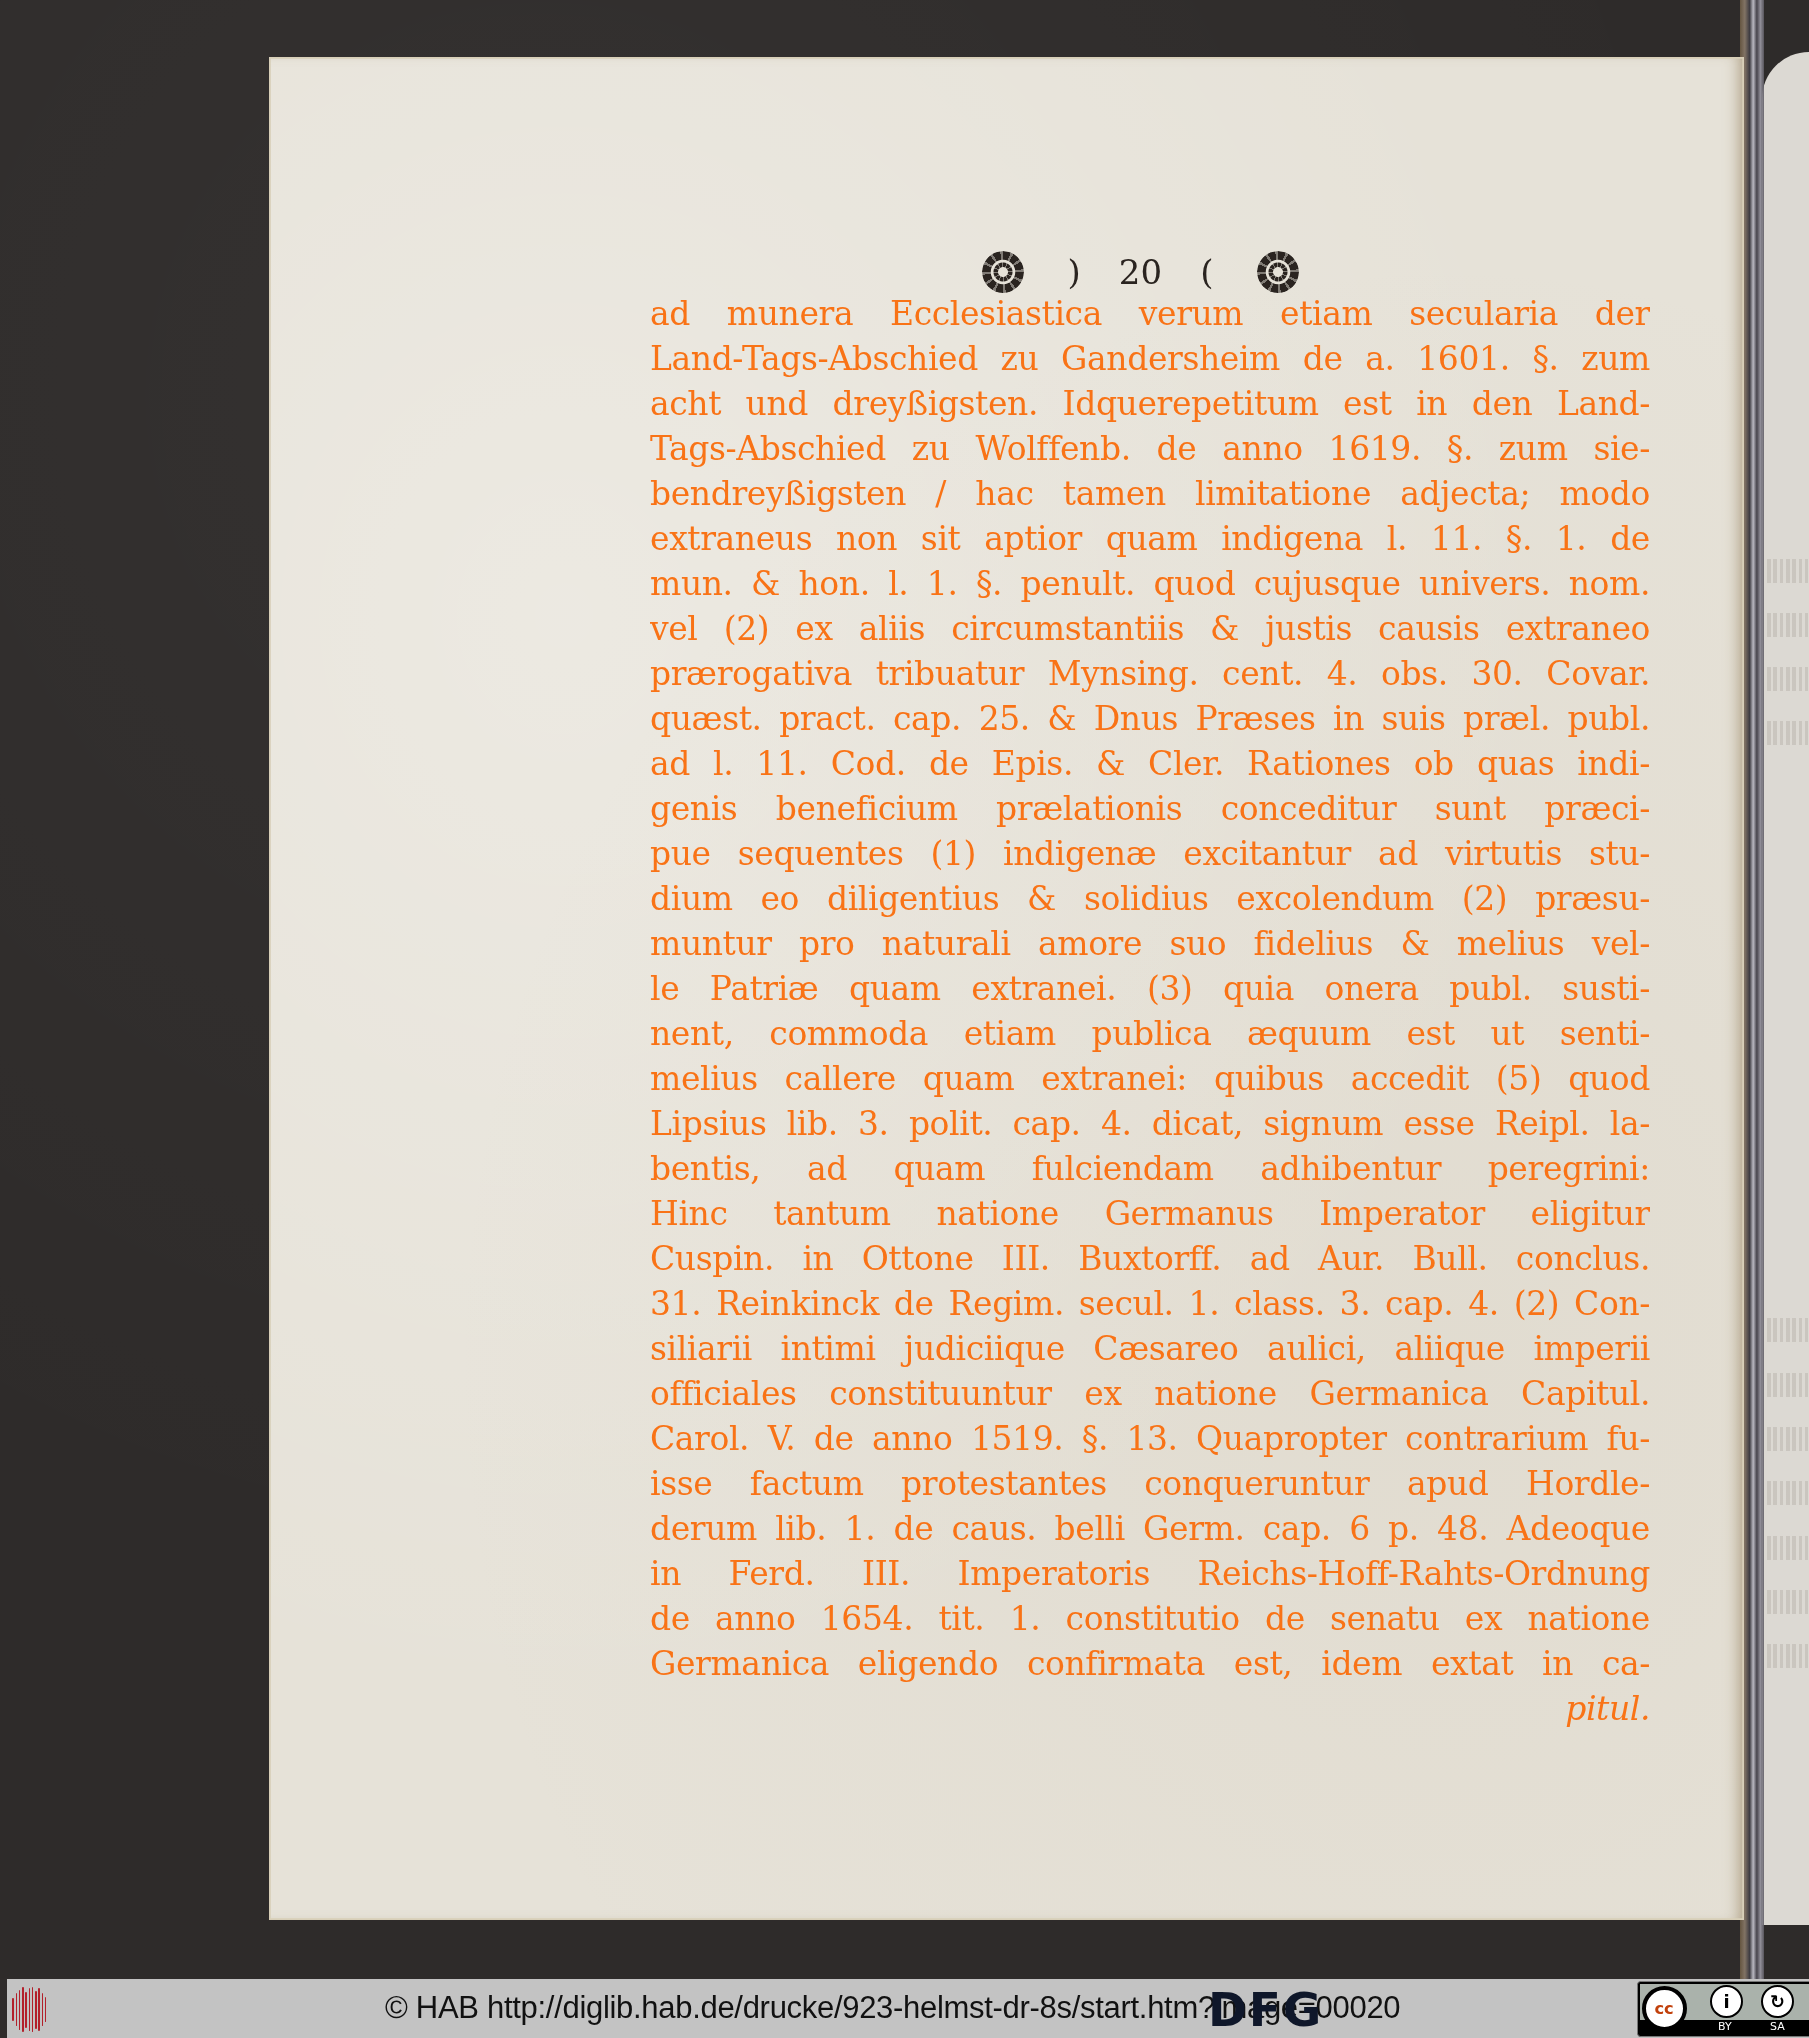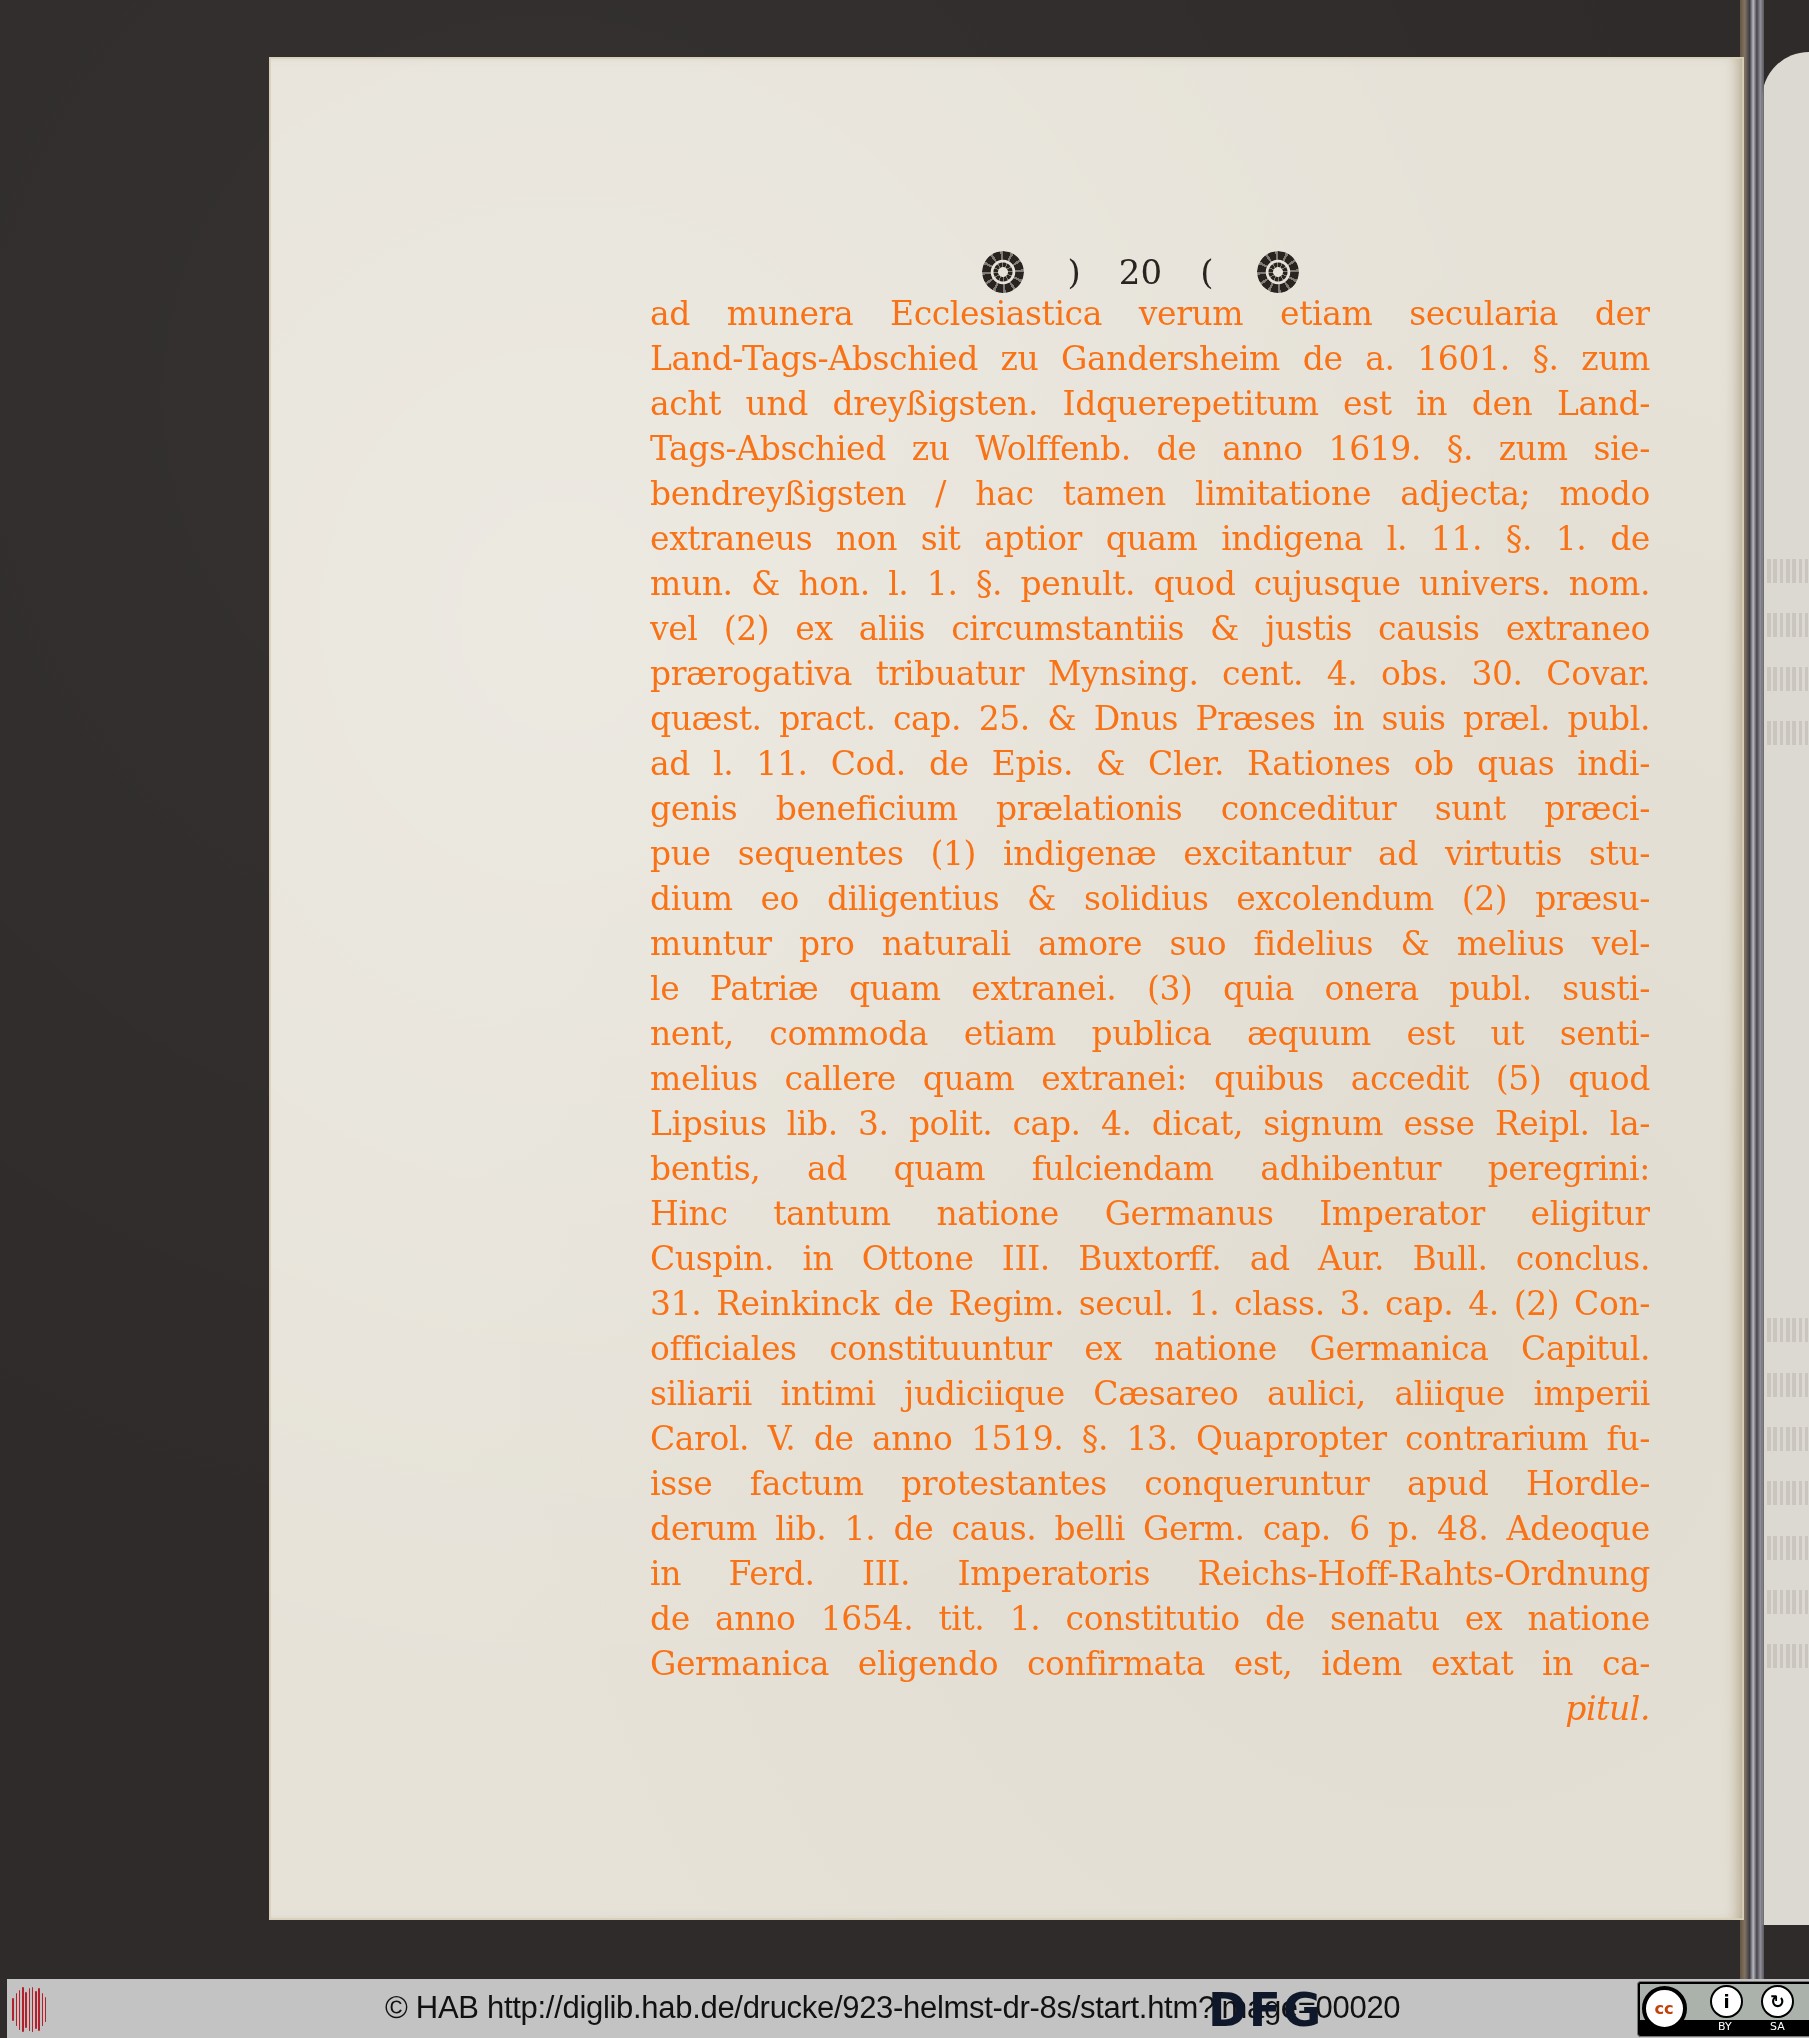--- a/index.html
+++ b/index.html
@@ -154,22 +154,22 @@
   <span class="line">dium eo diligentius &amp; solidius excolendum (2) præsu-</span>
   <span class="line">muntur pro naturali amore suo fidelius &amp; melius vel-</span>
   <span class="line">le Patriæ quam extranei. (3) quia onera publ. susti-</span>
   <span class="line">nent, commoda etiam publica æquum est ut senti-</span>
   <span class="line">melius callere quam extranei: quibus accedit (5) quod</span>
   <span class="line">Lipsius lib. 3. polit. cap. 4. dicat, signum esse Reipl. la-</span>
   <span class="line">bentis, ad quam fulciendam adhibentur peregrini:</span>
   <span class="line">Hinc tantum natione Germanus Imperator eligitur</span>
   <span class="line">Cuspin. in Ottone III. Buxtorff. ad Aur. Bull. conclus.</span>
   <span class="line">31. Reinkinck de Regim. secul. 1. class. 3. cap. 4. (2) Con-</span>
+  <span class="line">siliarii intimi judiciique Cæsareo aulici, aliique imperii</span>
   <span class="line">officiales constituuntur ex natione Germanica Capitul.</span>
-  <span class="line">siliarii intimi judiciique Cæsareo aulici, aliique imperii</span>
   <span class="line">Carol. V. de anno 1519. §. 13. Quapropter contrarium fu-</span>
   <span class="line">isse factum protestantes conqueruntur apud Hordle-</span>
   <span class="line">derum lib. 1. de caus. belli Germ. cap. 6 p. 48. Adeoque</span>
   <span class="line">in Ferd. III. Imperatoris Reichs-Hoff-Rahts-Ordnung</span>
   <span class="line">de anno 1654. tit. 1. constitutio de senatu ex natione</span>
   <span class="line">Germanica eligendo confirmata est, idem extat in ca-</span>
   <span class="line right"><i>pitul.</i></span>
 </div>
 
 <div class="footer">

